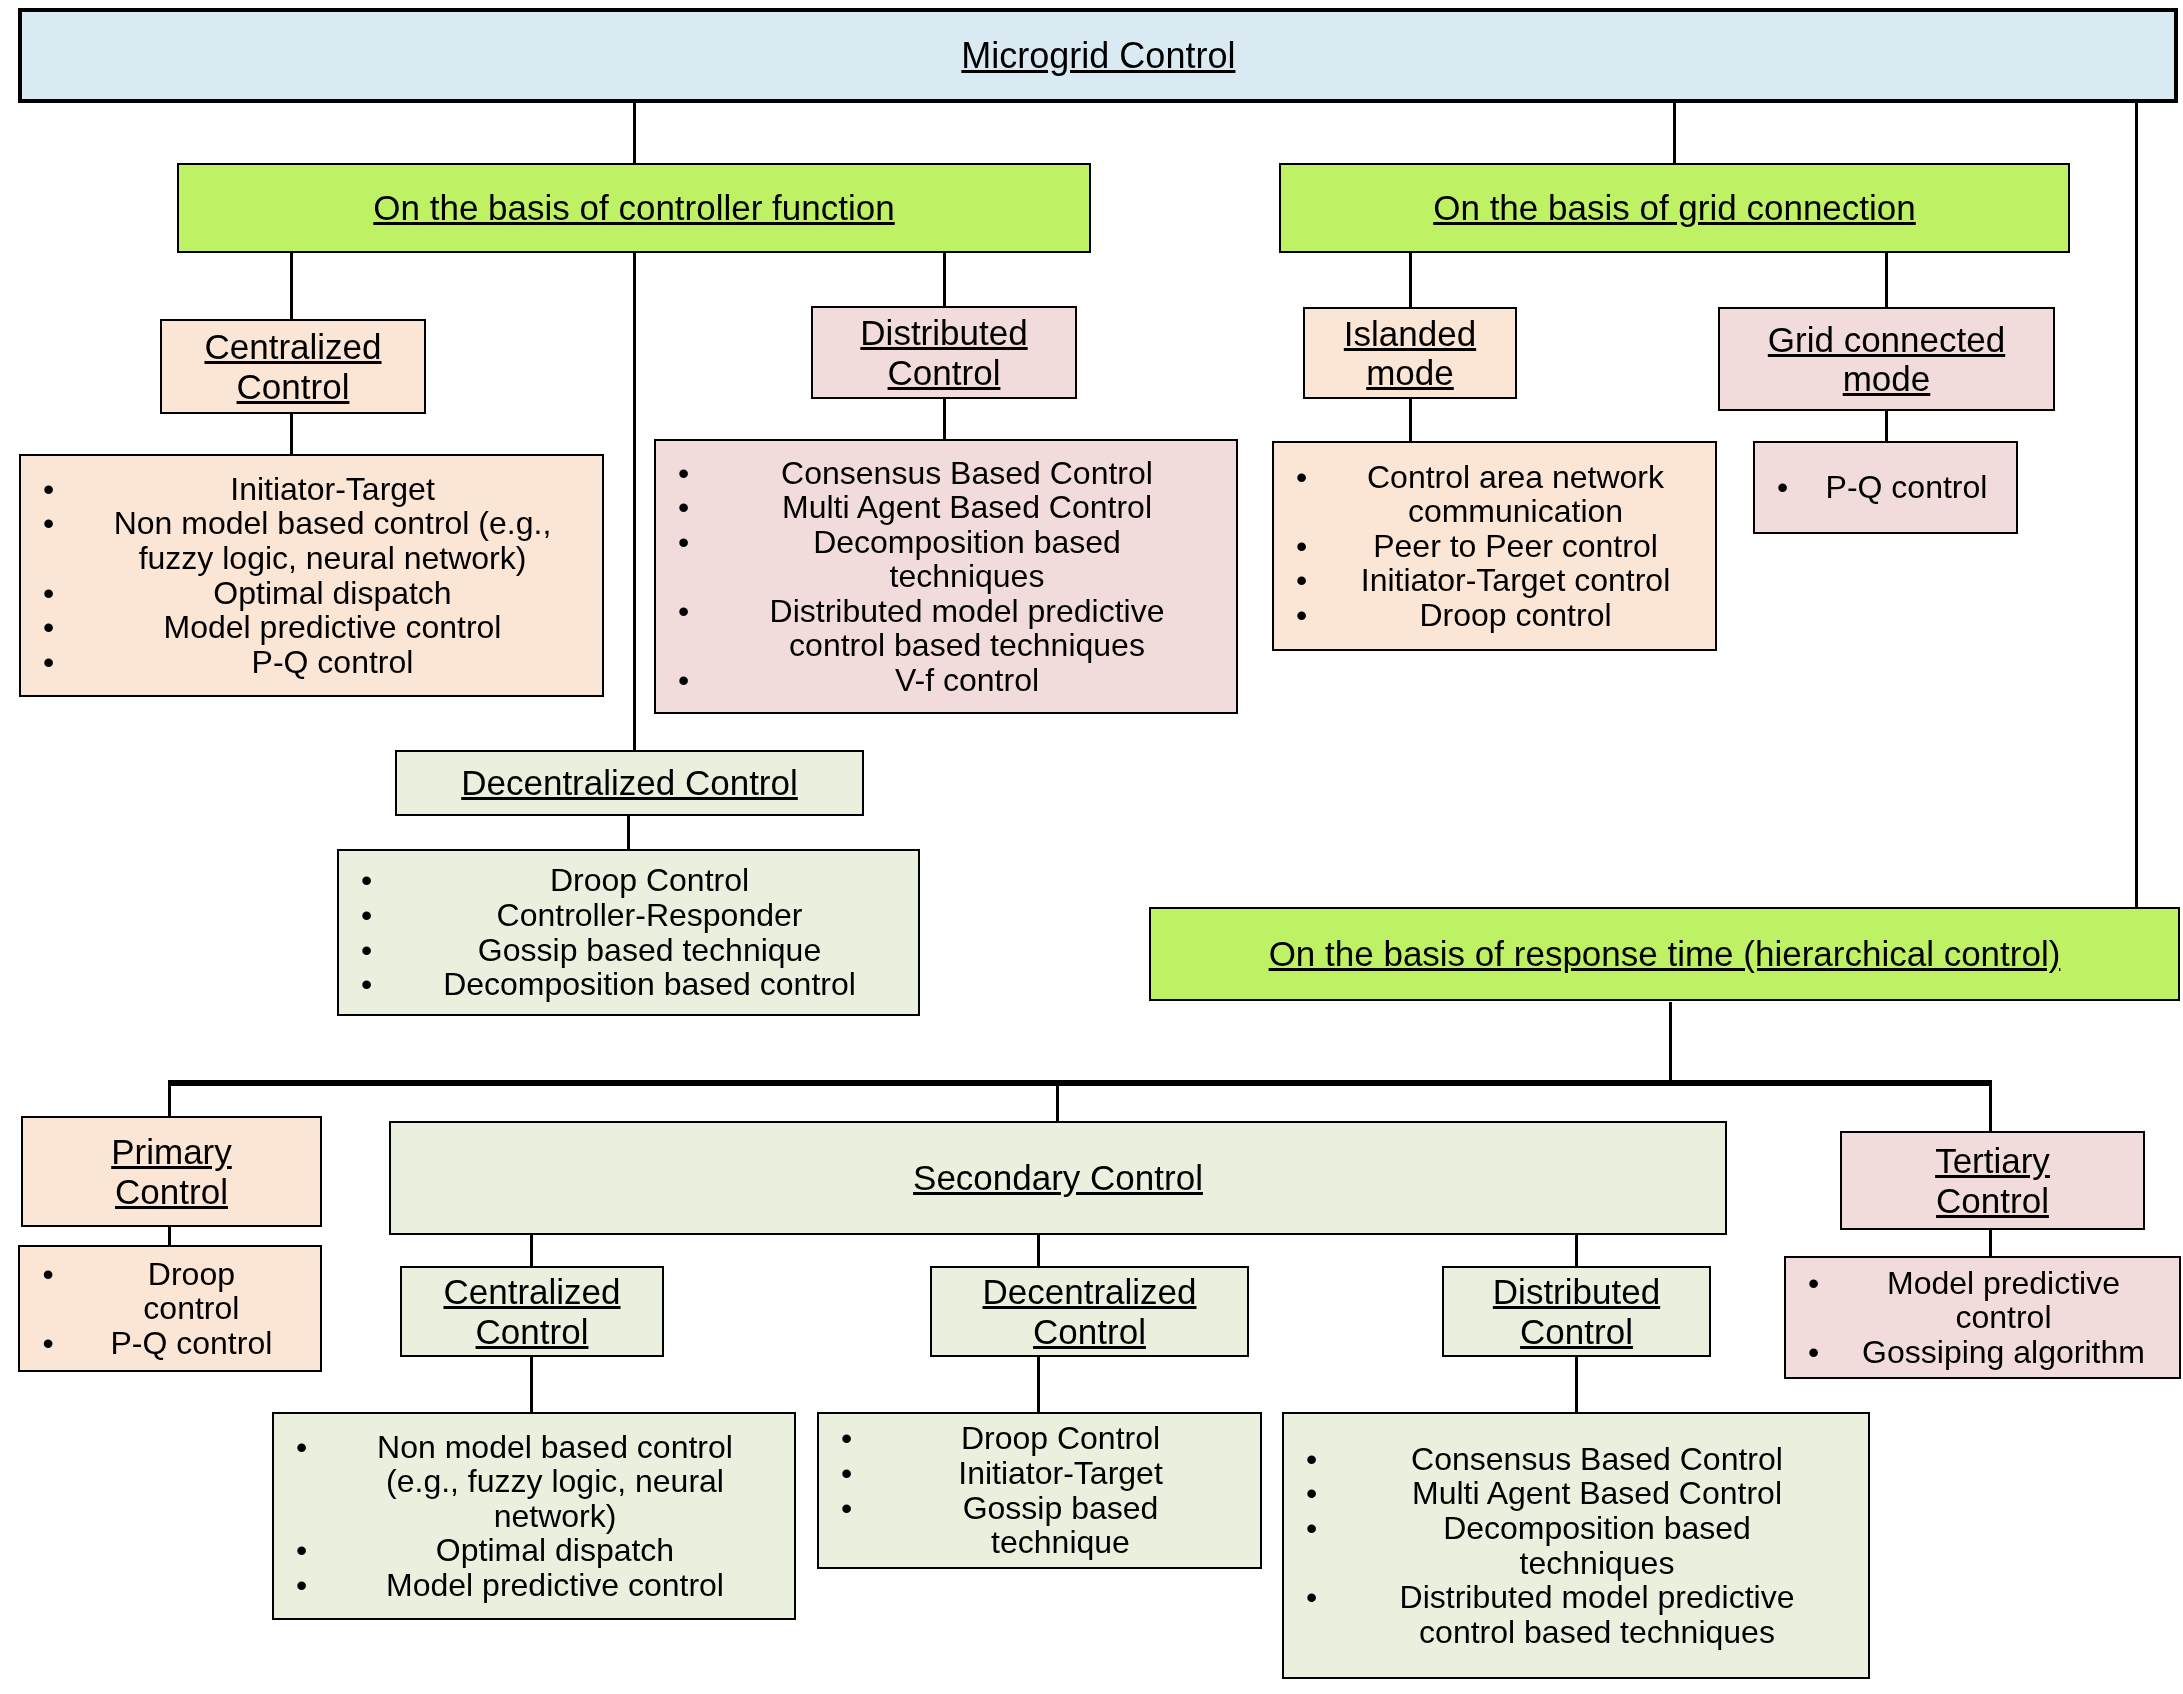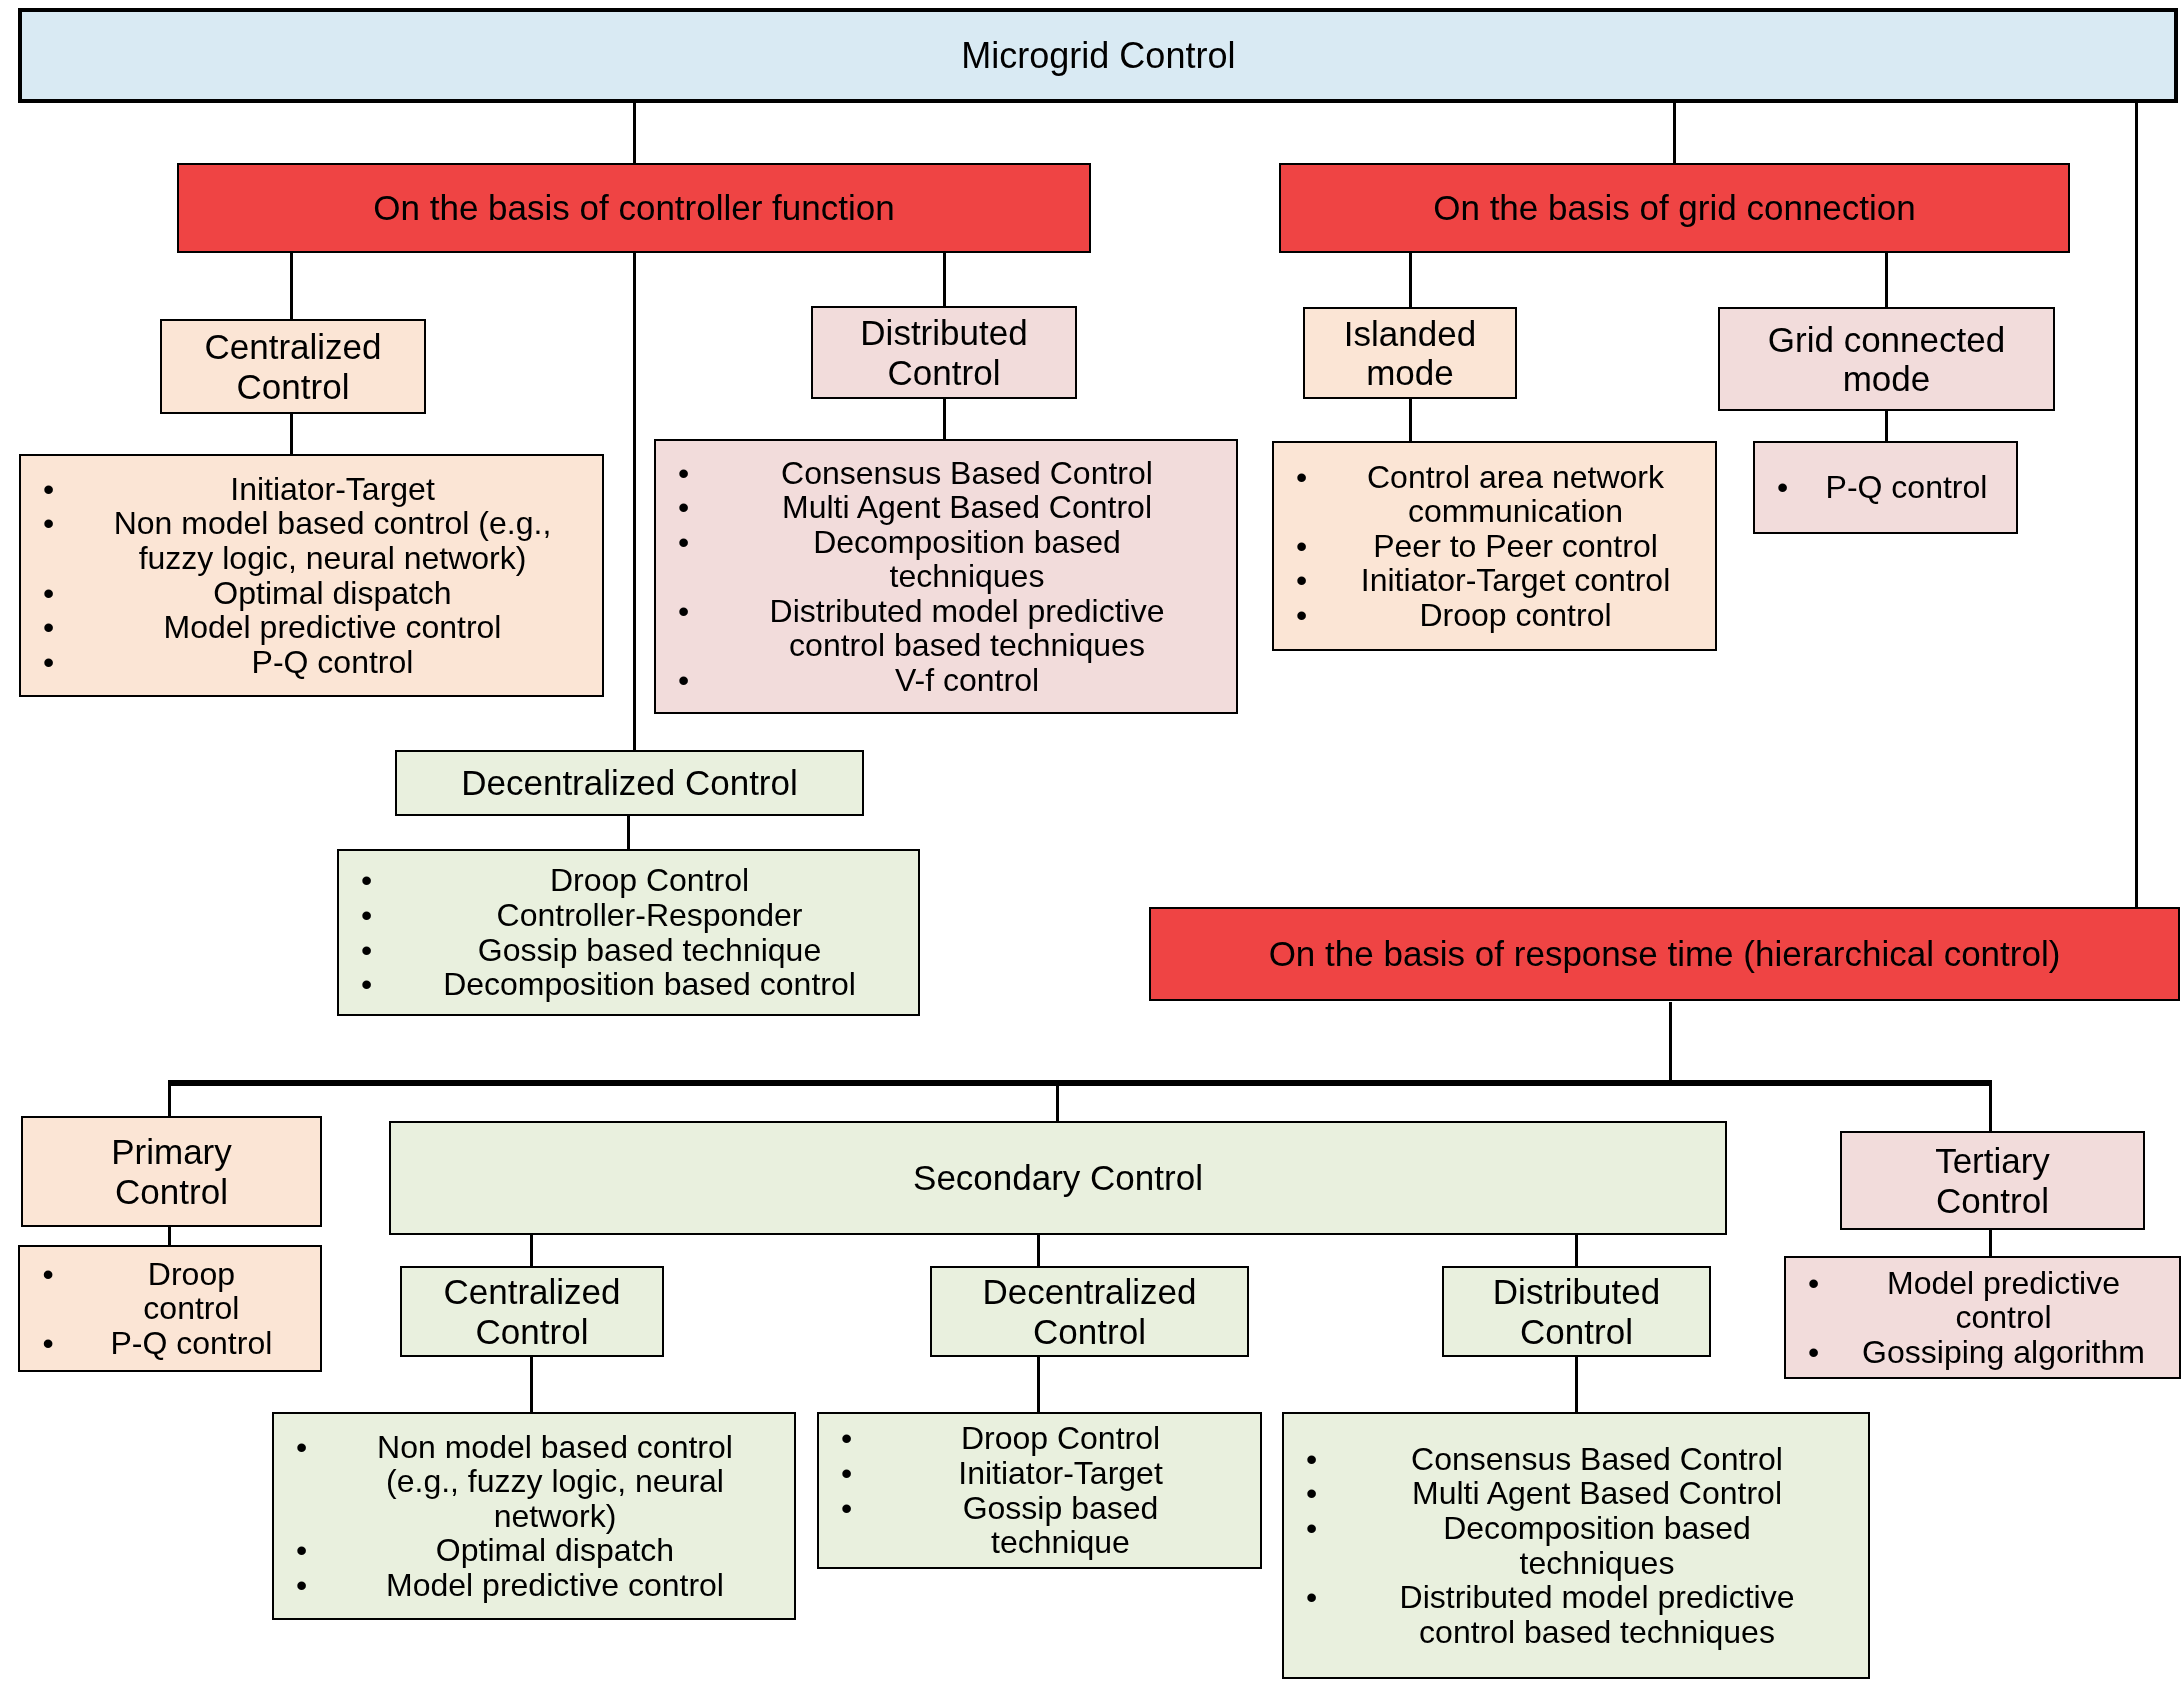--- a/index.html
+++ b/index.html
@@ -11,25 +11,25 @@
     color:#000;
   }
   .box {
     position:absolute;
     border:2.6px solid #000;
     box-sizing:border-box;
   }
   .hdr { border-width:4.7px; }
   .bullets { border-width:2.1px; display:flex; align-items:center;text-align:center; }
   .fill-blue  { background:#d9eaf3; }
-  .fill-lav   { background:#ef4444; }
+  .fill-lav   { background:#bef264; }
   .fill-peach { background:#fbe5d5; }
   .fill-pink  { background:#f2dcdb; }
   .fill-green { background:#e9f0de; }
-  .title-box { display:flex; align-items:center; justify-content:center; }
+  .title-box { display:flex; align-items:center; justify-content:center;text-decoration:underline; }
   .title {
     font-size:35px; line-height:1.12; text-align:center; white-space:pre-line;
   }
   .hdr .title { font-size:36px; }
   .bullets ul { list-style:none; margin:0; padding:3.2px 10.5px; width:100%; }
   .bullets li {
     position:relative; padding-left:42px; white-space:pre-line;
     font-size:32px; line-height:1.08;
   }
   .bullets li::before { content:"•"; position:absolute; left:11.6px; top:0; }

